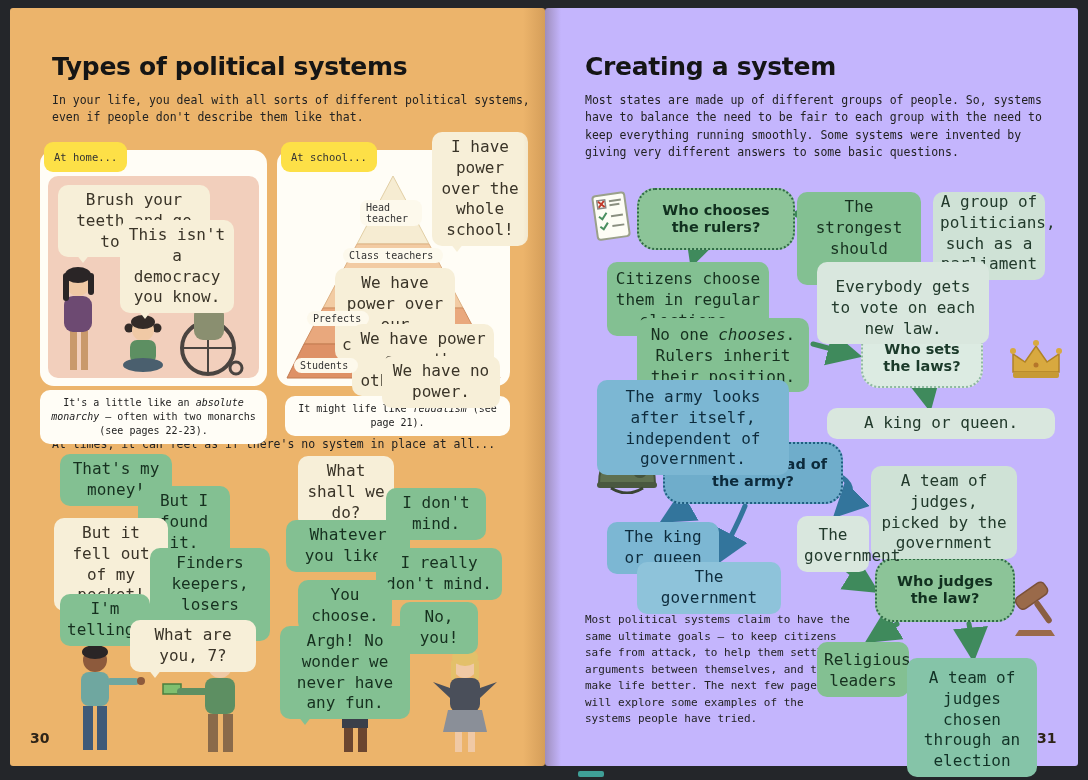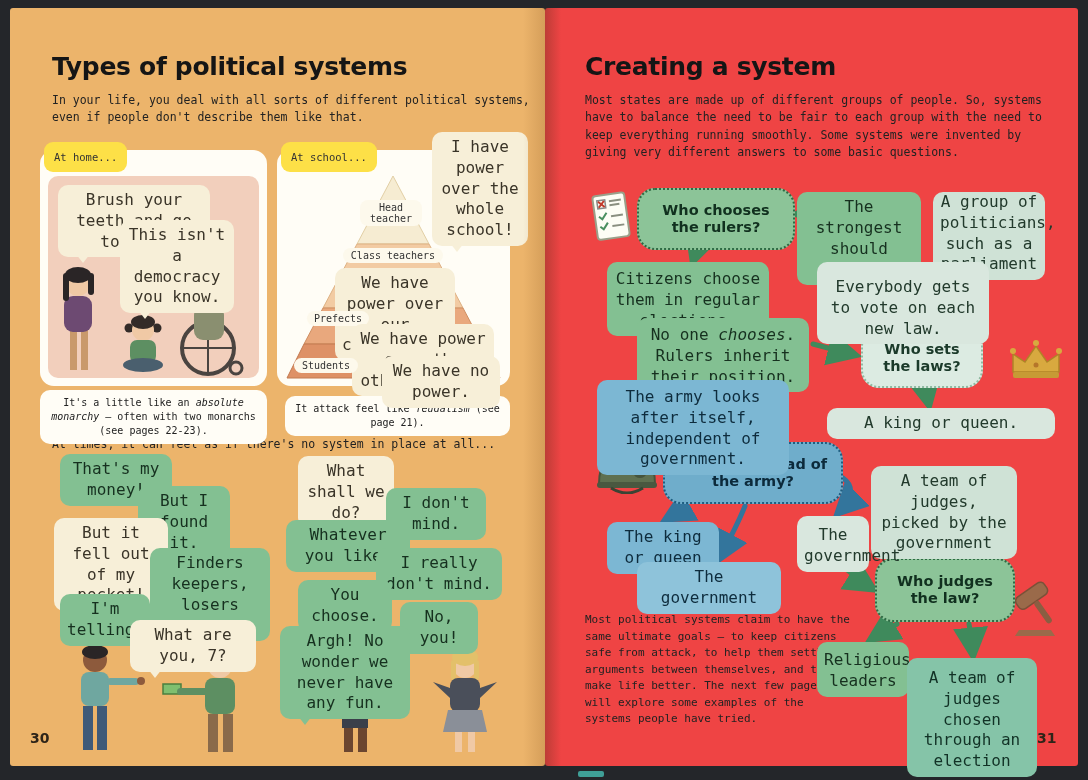--- a/index.html
+++ b/index.html
@@ -1,38 +1,38 @@
 <!DOCTYPE html>
 <html><head>
 <meta charset="utf-8">
 <style>
   *{margin:0;padding:0;box-sizing:border-box}
   html,body{width:1088px;height:780px}
   body{background:#24262a;font-family:"DejaVu Sans Mono",monospace;overflow:hidden;position:relative}
   .page{position:absolute;top:8px;height:758px;border-radius:3px}
   .page-left{left:10px;width:535px;background:#ecb46b}
-  .page-right{left:545px;width:533px;background:#ef4444}
+  .page-right{left:545px;width:533px;background:#c4b5fd}
   .gutter{position:absolute;left:545px;top:8px;width:16px;height:758px;background:linear-gradient(to right,rgba(60,40,20,.28),rgba(60,40,20,0));pointer-events:none;z-index:9}
   .gutterL{position:absolute;left:523px;top:8px;width:22px;height:758px;background:linear-gradient(to left,rgba(120,70,20,.20),rgba(0,0,0,0));pointer-events:none;z-index:9}
   .accent{position:absolute;left:578px;top:771px;width:26px;height:6px;background:#3f9f97;border-radius:2px}
   .title{position:absolute;font-family:"DejaVu Sans",sans-serif;font-weight:bold;font-size:25px;color:#151515;letter-spacing:-.3px}
   .txt{position:absolute;font-size:11.5px;line-height:1.5;color:#222}
   .bub{position:absolute;border-radius:10px;padding:5px 7px;font-size:16px;line-height:1.3;text-align:center;color:#16301f;z-index:3}
   .g{background:#83c092;--bub:#83c092}
   .c{background:#f7efd8;--bub:#f7efd8;color:#3a3428}
   .sage{background:#d9e7de;--bub:#d9e7de;color:#223a2c}
   .sage2{background:#cfe2d6;--bub:#cfe2d6;color:#223a2c}
   .blu{background:#7cb7d3;--bub:#7cb7d3;color:#0e2c3d}
   .blu2{background:#8ec3da;--bub:#8ec3da;color:#0e2c3d}
   .teal{background:#85c4a8;--bub:#85c4a8;color:#123226}
   .tail::after{content:"";position:absolute;bottom:-13px;left:18px;border:7px solid transparent;border-top:9px solid var(--bub)}
   .panel{position:absolute;background:#fffdf6;border-radius:14px;z-index:1}
   .plabel{position:absolute;background:#fde047;border-radius:9px;padding:9px 10px;font-size:10.5px;color:#333;z-index:4}
   .cap{position:absolute;background:#fffdf6;border-radius:10px;padding:6px 8px;font-size:10px;line-height:1.4;text-align:center;color:#222;z-index:2}
-  .pill{position:absolute;background:#fdf9ec;border-radius:8px;padding:2px 6px;font-size:10px;text-align:center;color:#333;z-index:3}
+  .pill{position:absolute;background:#fdf9ec;border-radius:8px;padding:2px 6px;font-size:10px;color:#333;z-index:3}
   .scene{position:absolute;background:#f2cfbc;border-radius:10px;z-index:2}
   .qbox{position:absolute;border-radius:18px;font-family:"DejaVu Sans",sans-serif;font-weight:bold;font-size:14.5px;display:flex;align-items:center;justify-content:center;text-align:center;padding:6px 10px;z-index:3;line-height:1.2}
   .qg{background:#8cc498;border:2.5px dotted #2f6b45;color:#11301f}
   .qp{background:#dcebe2;border:2.5px dotted #8fb9a1;color:#1b3a2a}
   .qb{background:#6fadcb;border:2.5px dotted #1f5e81;color:#0c2a3b}
   .pnum{position:absolute;font-family:"DejaVu Sans",sans-serif;font-weight:bold;font-size:14px;color:#2e2418;z-index:4}
   .icon{position:absolute;z-index:3}
   .arrows{position:absolute;left:0;top:0;z-index:2}
   .chars{position:absolute;z-index:2}
   i{}
@@ -89,21 +89,21 @@
   <div class="pill" style="left:350px;top:192px;width:62px">Head teacher</div>
   <div class="pill" style="left:333px;top:240px;width:100px">Class teachers</div>
   <div class="bub c" style="left:325px;top:260px;width:120px;z-index:3">We have power over our classrooms!</div>
   <div class="pill" style="left:297px;top:303px;width:62px">Prefects</div>
   <div class="bub c" style="left:342px;top:316px;width:142px">We have power over the other pupils!</div>
   <div class="pill" style="left:284px;top:350px;width:64px">Students</div>
   <div class="bub c" style="left:372px;top:348px;width:118px">We have no power.</div>
   <div class="bub c tail" style="left:422px;top:124px;width:96px;z-index:4">I have power over the whole school!</div>
 
   <div class="cap" style="left:30px;top:382px;width:227px"><span>It's a little like an </span><i>absolute monarchy</i><span> – often with two monarchs (see pages 22-23).</span></div>
-  <div class="cap" style="left:275px;top:388px;width:225px"><span>It attack feel like </span><i>feudalism</i><span> (see page 21).</span></div>
+  <div class="cap" style="left:275px;top:388px;width:225px"><span>It might life like </span><i>feudalism</i><span> (see page 21).</span></div>
 
   <div class="txt" style="left:42px;top:428px;width:470px">At times, it can feel as if there's no system in place at all...</div>
 
   <div class="bub g" style="left:50px;top:446px;width:112px">That's my money!</div>
   <div class="bub g" style="left:128px;top:478px;width:92px">But I found it.</div>
   <div class="bub c" style="left:44px;top:510px;width:114px">But it fell out of my pocket!</div>
   <div class="bub g" style="left:140px;top:540px;width:120px">Finders keepers, losers weepers.</div>
   <div class="bub g" style="left:50px;top:586px;width:90px">I'm telling!</div>
   <div class="bub c tail" style="left:120px;top:612px;width:126px">What are you, 7?</div>
 

